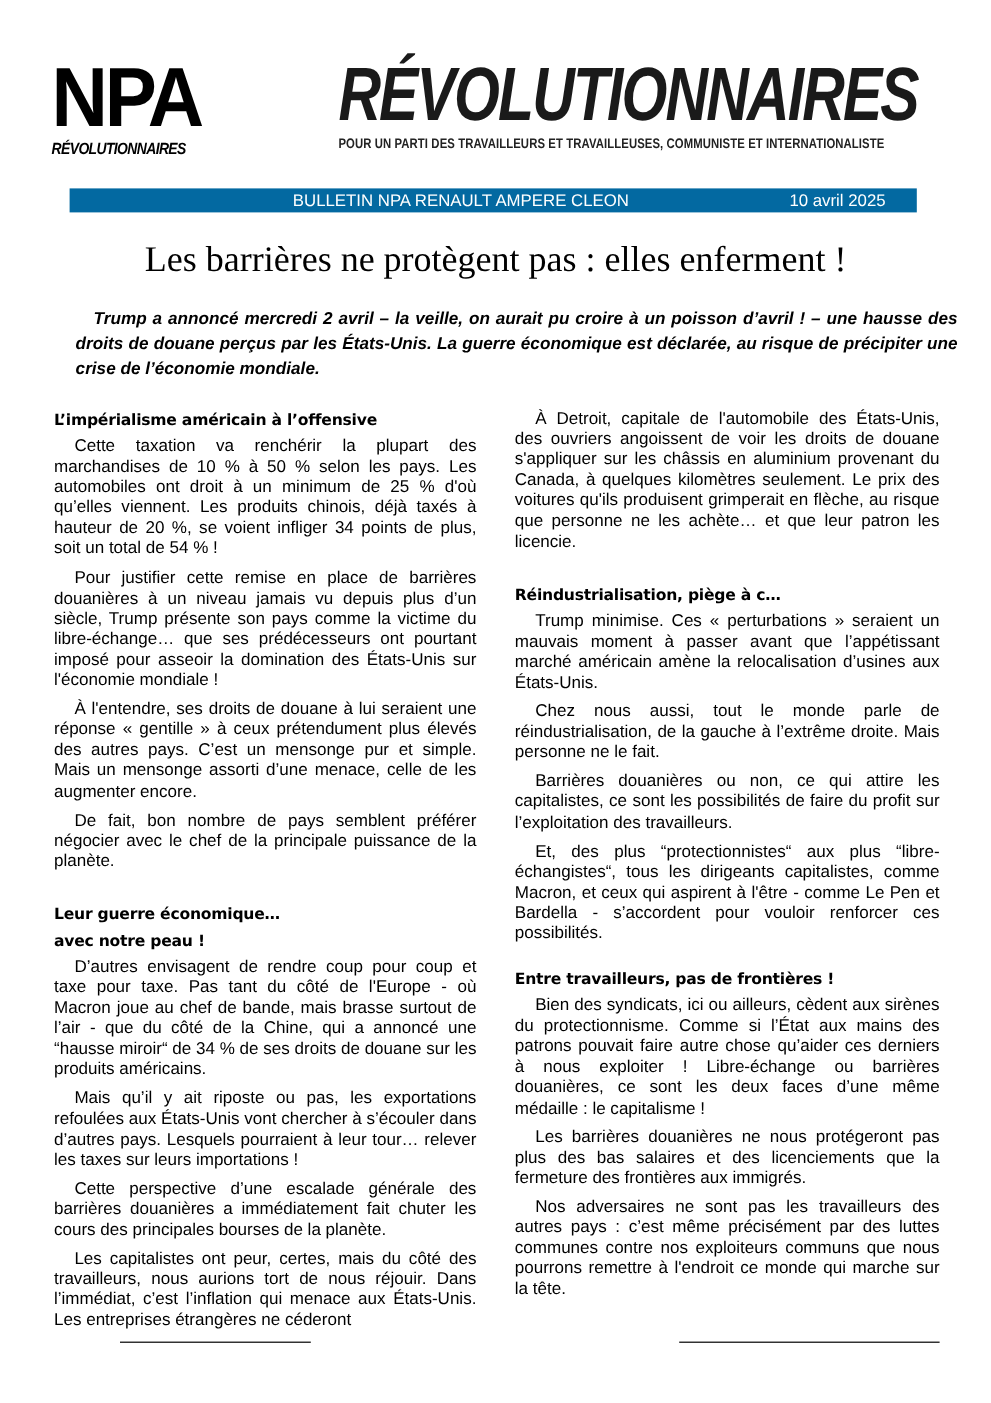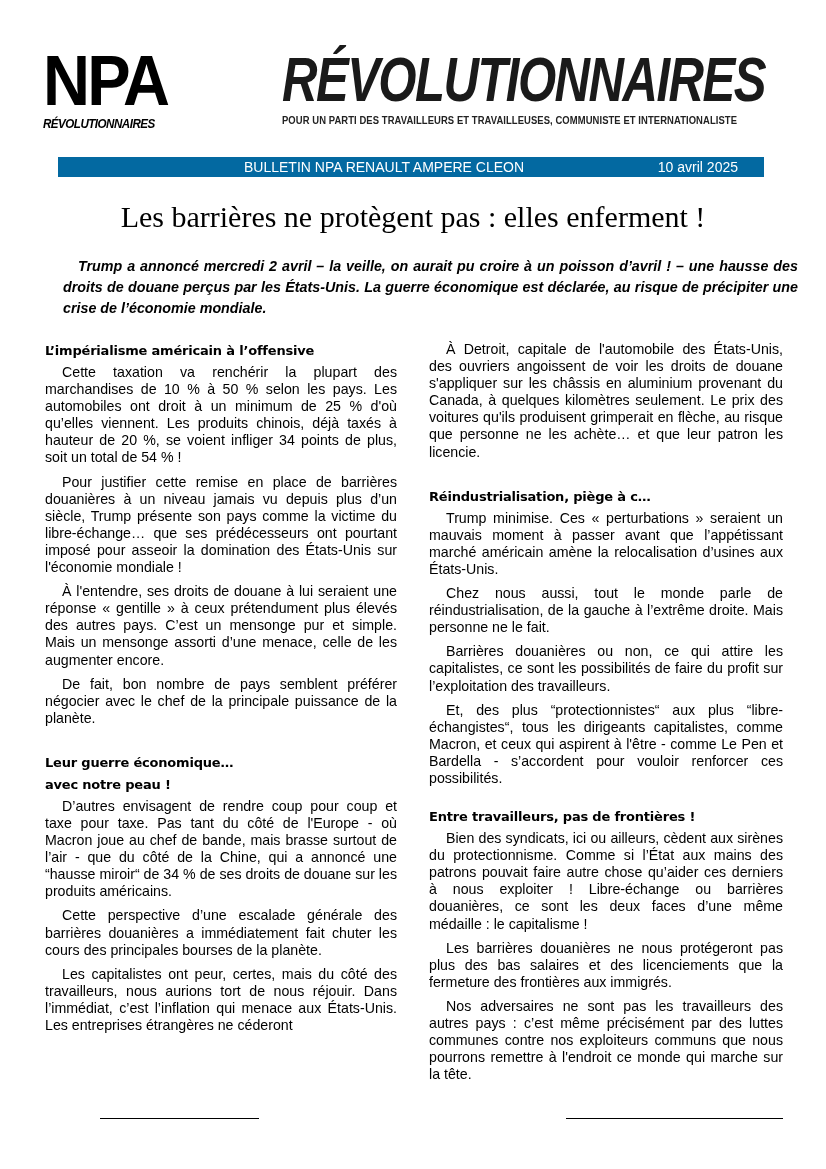--- a/index.html
+++ b/index.html
@@ -65,20 +65,21 @@
   <p>Cette taxation va renchérir la plupart des marchandises de 10 % à 50 % selon les pays. Les automobiles ont droit à un minimum de 25 % d'où qu’elles viennent. Les produits chinois, déjà taxés à hauteur de 20 %, se voient infliger 34 points de plus, soit un total de 54 % !</p>
   <p>Pour justifier cette remise en place de barrières douanières à un niveau jamais vu depuis plus d’un siècle, Trump présente son pays comme la victime du libre-échange… que ses prédécesseurs ont pourtant imposé pour asseoir la domination des États-Unis sur l'économie mondiale !</p>
   <p>À l'entendre, ses droits de douane à lui seraient une réponse « gentille » à ceux prétendument plus élevés des autres pays. C’est un mensonge pur et simple. Mais un mensonge assorti d’une menace, celle de les augmenter encore.</p>
   <p>De fait, bon nombre de pays semblent préférer négocier avec le chef de la principale puissance de la planète.</p>
   <div class="gap"></div>
   <h2>
     <span>Leur guerre économique…</span><br>
     <span>avec notre peau !</span>
   </h2>
   <p>D’autres envisagent de rendre coup pour coup et taxe pour taxe. Pas tant du côté de l'Europe - où Macron joue au chef de bande, mais brasse surtout de l’air - que du côté de la Chine, qui a annoncé une “hausse miroir“ de 34 % de ses droits de douane sur les produits américains.</p>
+  <p>Mais qu’il y ait riposte ou pas, les exportations refoulées aux États-Unis vont chercher à s’écouler dans d’autres pays. Lesquels pourraient à leur tour… relever les taxes sur leurs importations !</p>
   <p>Cette perspective d’une escalade générale des barrières douanières a immédiatement fait chuter les cours des principales bourses de la planète.</p>
   <p>Les capitalistes ont peur, certes, mais du côté des travailleurs, nous aurions tort de nous réjouir. Dans l’immédiat, c’est l’inflation qui menace aux États-Unis. Les entreprises étrangères ne céderont</p>
 </div>
 
 <div class="col right">
   <p>À Detroit, capitale de l'automobile des États-Unis, des ouvriers angoissent de voir les droits de douane s'appliquer sur les châssis en aluminium provenant du Canada, à quelques kilomètres seulement. Le prix des voitures qu'ils produisent grimperait en flèche, au risque que personne ne les achète… et que leur patron les licencie.</p>
   <div class="gap"></div>
   <h2>Réindustrialisation, piège à c…</h2>
   <p>Trump minimise. Ces « perturbations » seraient un mauvais moment à passer avant que l’appétissant marché américain amène la relocalisation d’usines aux États-Unis.</p>
   <p>Chez nous aussi, tout le monde parle de réindustrialisation, de la gauche à l’extrême droite. Mais personne ne le fait.</p>

